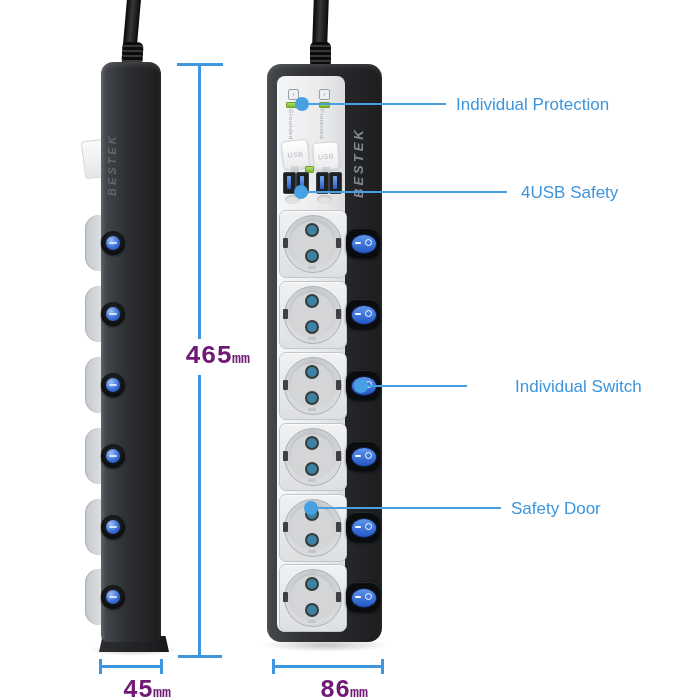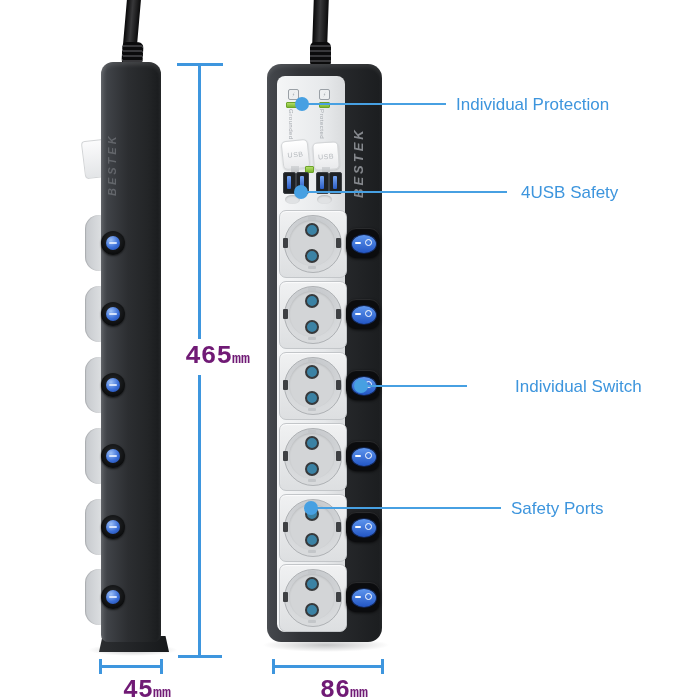--- a/index.html
+++ b/index.html
@@ -307,21 +307,21 @@
 
   <div>
     <div class="abs callout-dot" style="left:354px;top:379px;"></div>
     <div class="abs callout-line" style="left:361px;top:385px;width:106px;"></div>
     <div class="abs callout-label" style="left:477px;top:377px;margin-left:38px;">Individual Switch</div>
   </div>
 
   <div>
     <div class="abs callout-dot" style="left:304px;top:501px;"></div>
     <div class="abs callout-line" style="left:311px;top:507px;width:190px;"></div>
-    <div class="abs callout-label" style="left:511px;top:499px;">Safety Ports</div>
+    <div class="abs callout-label" style="left:511px;top:499px;">Safety Door</div>
   </div>
 
   <div>
     <div class="abs dim-line" style="left:99px;top:659px;width:3px;height:15px;"></div>
     <div class="abs dim-line" style="left:99px;top:665px;width:64px;height:3px;"></div>
     <div class="abs dim-line" style="left:160px;top:659px;width:3px;height:15px;"></div>
     <div class="abs dim-text" style="left:91px;top:676px;width:80px;">
       <span class="num">45</span><span class="unit">mm</span>
     </div>
   </div>

